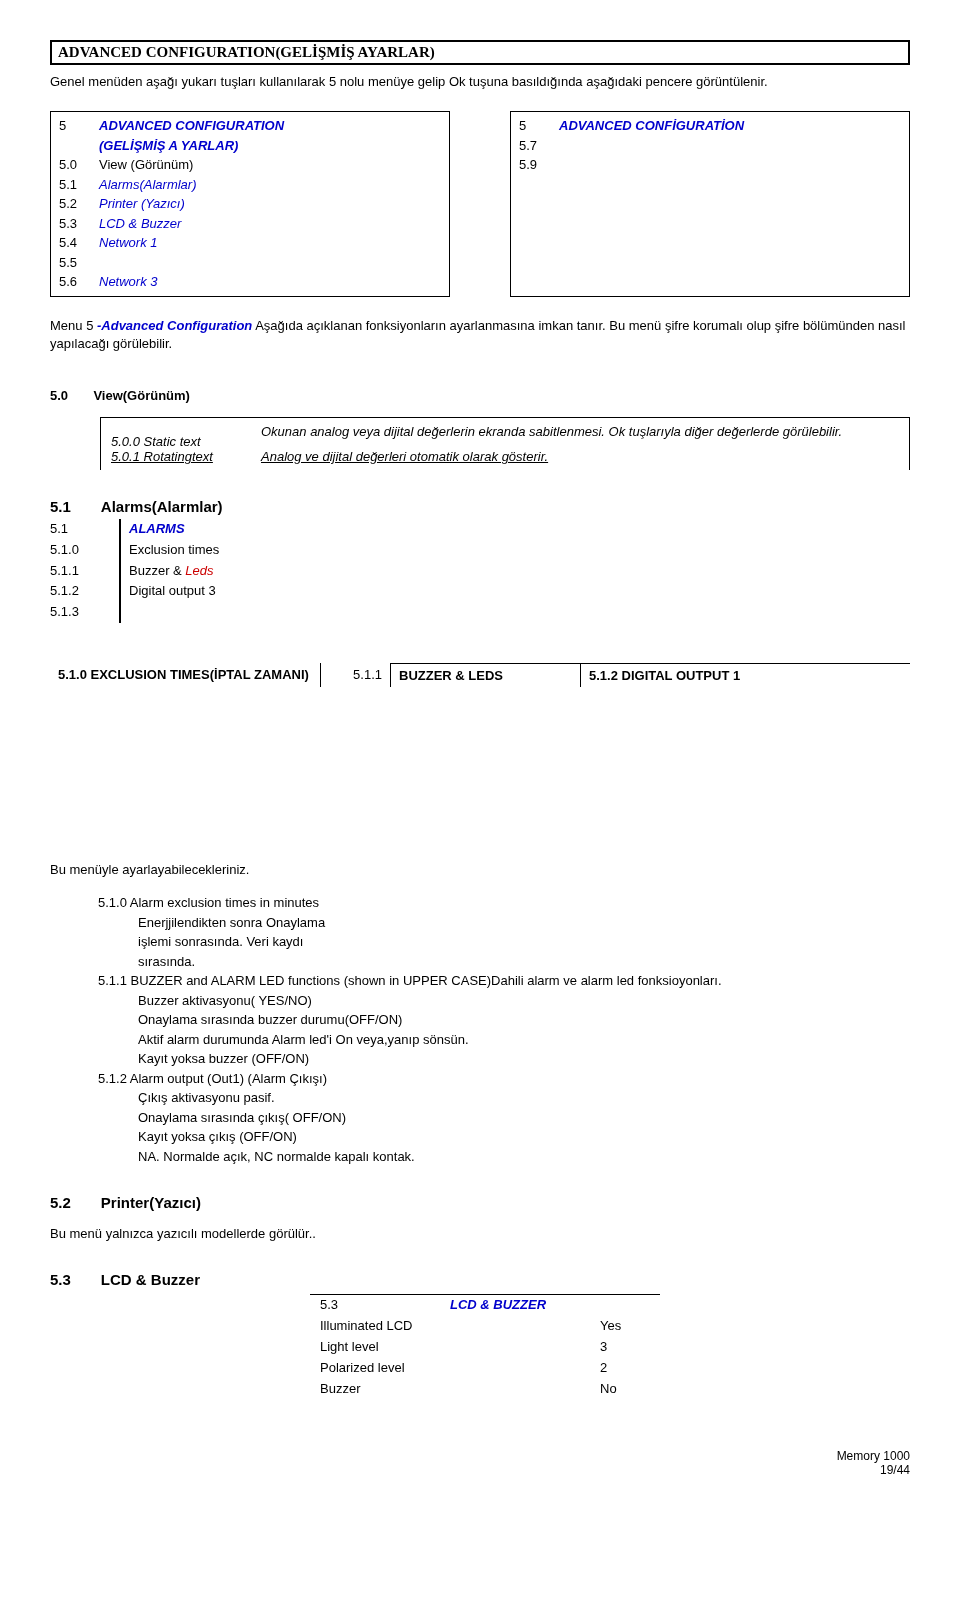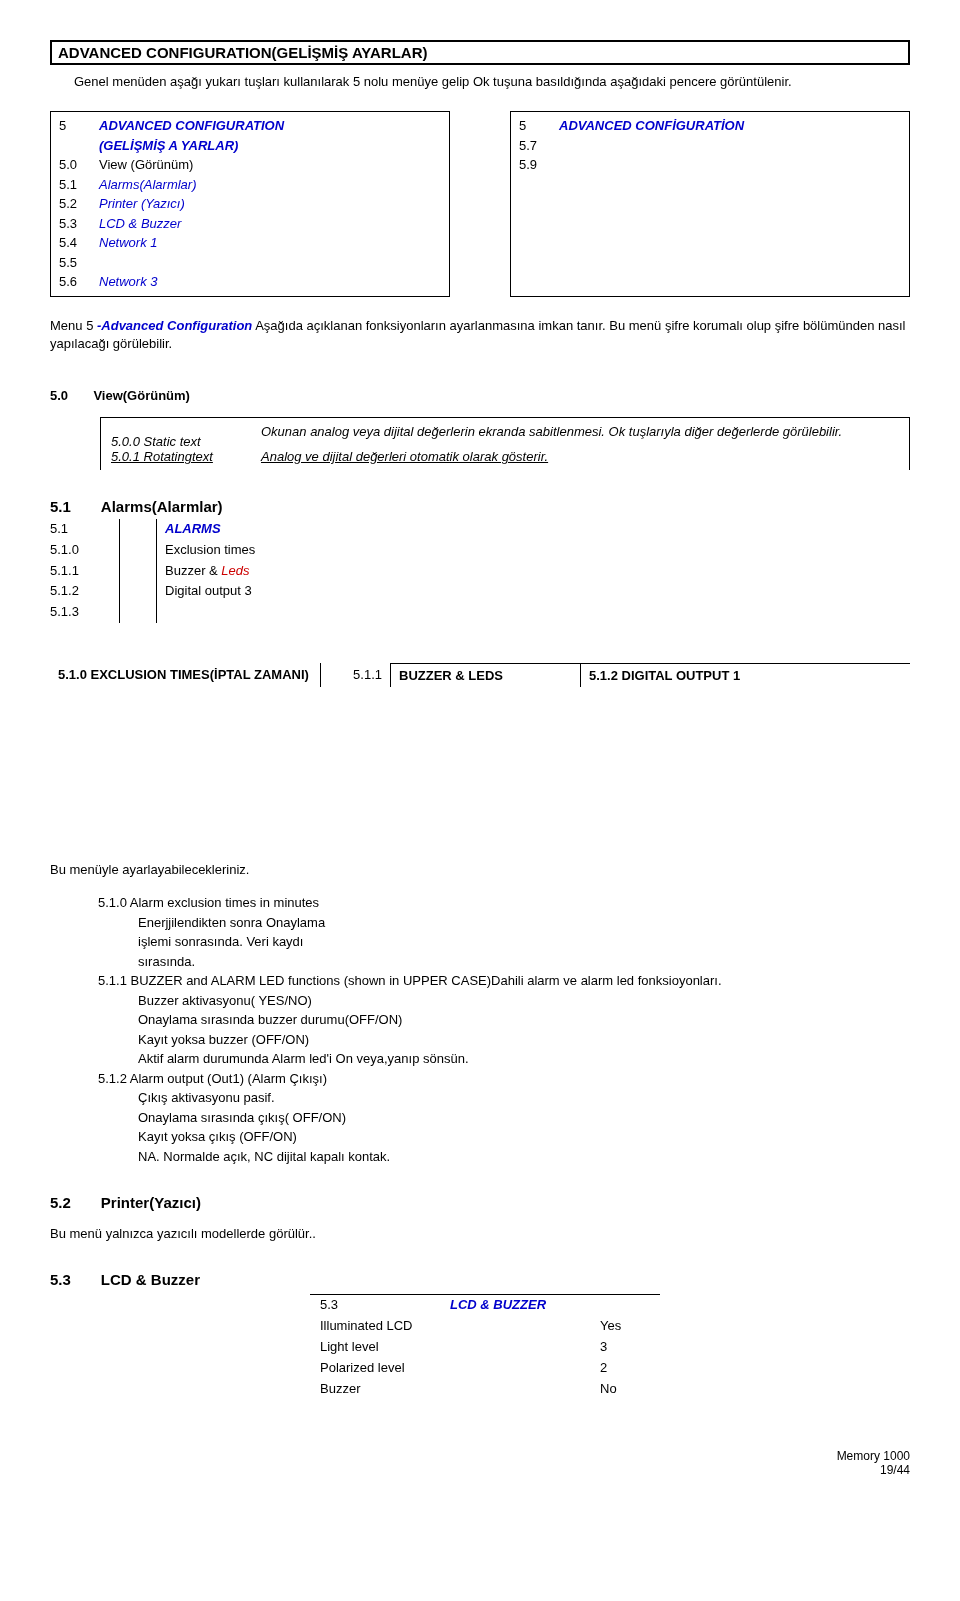--- a/index.html
+++ b/index.html
@@ -11,22 +11,23 @@
     padding: 40px 50px;
     background: #fff;
     width: 960px;
   }
   .title-box {
     border: 2px solid #000;
     padding: 2px 6px;
     font-weight: bold;
     font-size: 15px;
     margin-bottom: 8px;
-  }
-  .intro { margin-bottom: 20px; line-height: 1.4; margin-left: 24px; }
+    font-family: Liberation Serif, serif;
+  }
+  .intro { margin-bottom: 20px; line-height: 1.4; }
   .menu-tables {
     display: flex;
     gap: 60px;
     margin-bottom: 20px;
   }
   .menu-table {
     border: 1px solid #000;
     padding: 4px 8px;
     flex: 1;
   }
@@ -62,21 +63,20 @@
     font-size: 15px;
     margin-top: 28px;
   }
   .alarms-left {
     border-right:1px solid #000;
     width:70px;
   }
   .alarms-right {
     border-left:1px solid #000;
     padding-left:8px;
-    margin-left:36px;
   }
   .alarms-block{display:flex;gap:0;margin-top:4px;}
   .alarms-block div{line-height:1.6;}
   .triple-wrap { display:flex; margin-top:40px; }
   .triple-cell {
     border-left:1px solid #000;
     border-top:1px solid #000;
     padding:4px 8px;
     font-weight:bold;
   }
@@ -213,27 +213,27 @@
 
 <div class="para">Bu menüyle ayarlayabilecekleriniz.</div>
 <div class="list5" id="list5">
     <div>5.1.0 Alarm exclusion times in minutes</div>
     <div class="indent1">Enerjjilendikten sonra Onaylama</div>
     <div class="indent1">işlemi sonrasında. Veri kaydı</div>
     <div class="indent1">sırasında.</div>
     <div>5.1.1 BUZZER and ALARM LED functions (shown in UPPER CASE)Dahili alarm ve alarm led fonksioyonları.</div>
     <div class="indent1">Buzzer aktivasyonu( YES/NO)</div>
     <div class="indent1">Onaylama sırasında buzzer durumu(OFF/ON)</div>
+    <div class="indent1">Aktif alarm durumunda Alarm led'i On veya,yanıp sönsün.</div>
     <div class="indent1">Kayıt yoksa buzzer (OFF/ON)</div>
-    <div class="indent1">Aktif alarm durumunda Alarm led'i On veya,yanıp sönsün.</div>
     <div>5.1.2 Alarm output (Out1) (Alarm Çıkışı)</div>
     <div class="indent1">Çıkış aktivasyonu pasif.</div>
     <div class="indent1">Onaylama sırasında çıkış( OFF/ON)</div>
     <div class="indent1">Kayıt yoksa çıkış (OFF/ON)</div>
-    <div class="indent1">NA. Normalde açık, NC dijital kapalı kontak.</div>
+    <div class="indent1">NA. Normalde açık, NC normalde kapalı kontak.</div>
   </div>
 
 <div class="section-head">
   <span>5.2</span>
   <span>Printer(Yazıcı)</span>
 </div>
 <div class="para">Bu menü yalnızca yazıcılı modellerde görülür..</div>
 
 <div class="section-head">
   <span>5.3</span>

